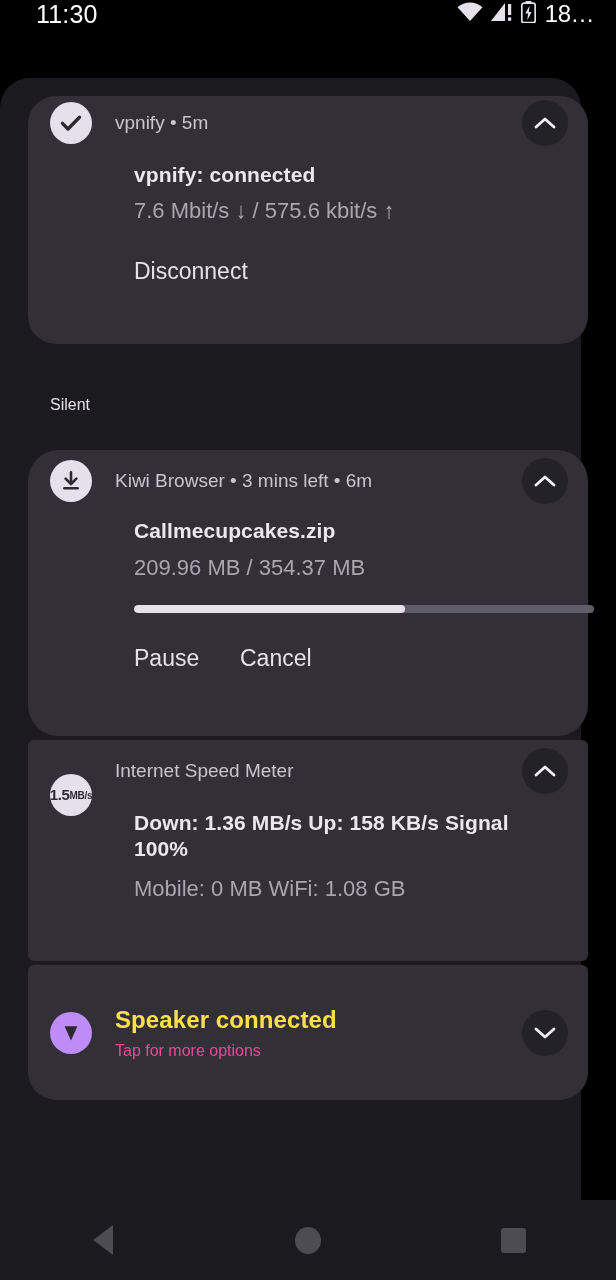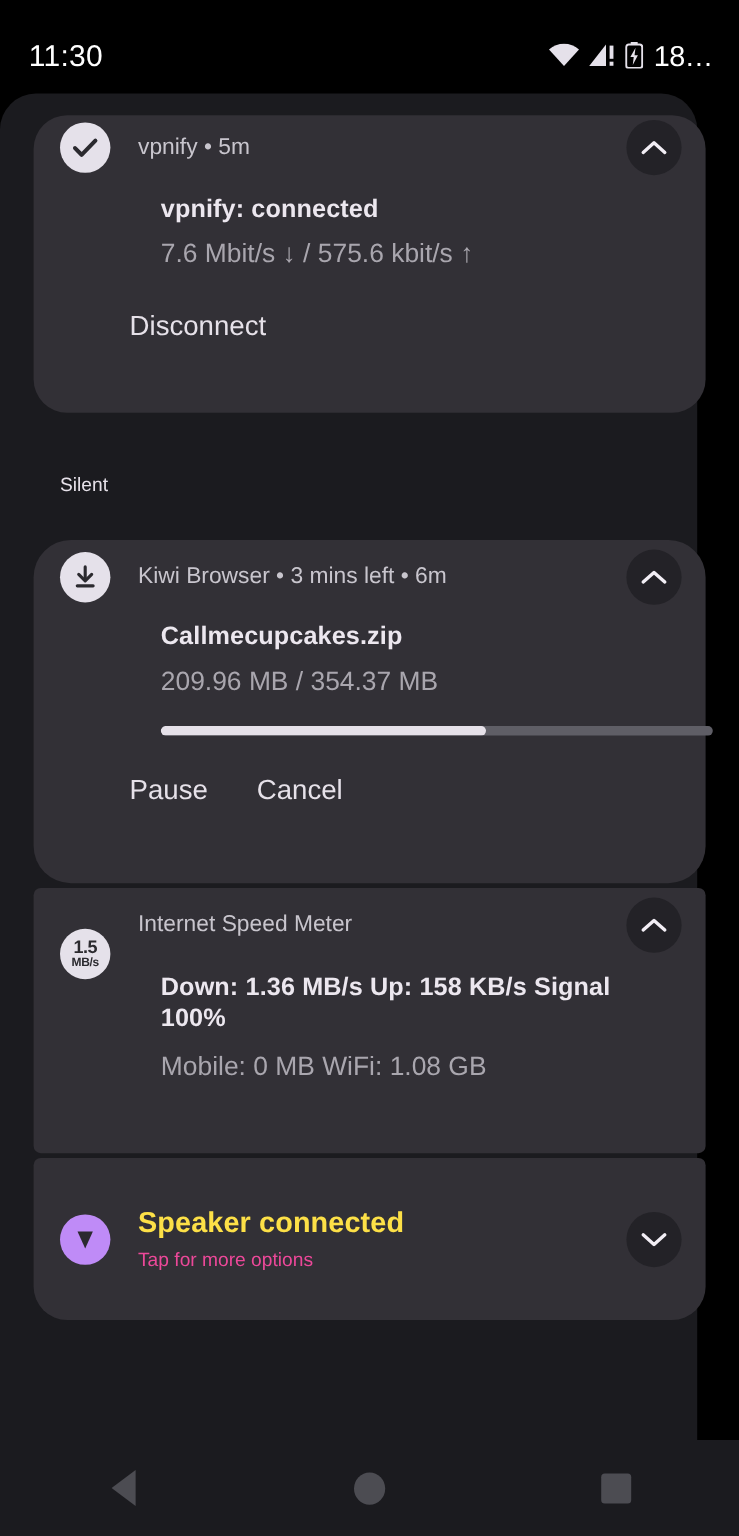--- a/index.html
+++ b/index.html
@@ -20,23 +20,23 @@
   }
 
   
   #status-bar {
     position: absolute;
     top: 0; left: 0;
     width: 616px;
     height: 62px;
     background: #000000;
     display: flex;
-    align-items: flex-end;
+    align-items: flex-start;
     justify-content: space-between;
-    padding: 0 22px 0 24px;
+    padding: 0 22px 0 36px;
     z-index: 5;
   }
   #status-clock {
     color: #ffffff;
     font-size: 25px;
     letter-spacing: 0.2px;
   }
   #status-right {
     display: flex;
     align-items: center;
@@ -116,21 +116,21 @@
   }
   .notif-body {
     color: #a9a6ae;
     font-size: 22px;
     padding-left: 106px;
     padding-right: 40px;
     line-height: 1.25;
   }
   .notif-actions {
     display: flex;
-    padding-left: 80px;
+    padding-left: 106px;
     gap: 0;
   }
   .action-btn {
     background: none;
     border: none;
     color: #e6e1e9;
     font-family: "Liberation Sans", sans-serif;
     font-size: 23px;
     padding: 0;
     cursor: pointer;
@@ -203,21 +203,21 @@
   }
   .speed-badge-small {
     color: #2b2a2f;
     font-size: 10px;
     font-weight: bold;
     line-height: 11px;
     letter-spacing: -0.3px;
   }
   .badge-stack {
     display: flex;
-    flex-direction: column;
+    flex-direction: row;
     align-items: center;
     justify-content: center;
     margin-top: 48px;
   }
 
   
   #notif-speaker {
     top: 887px;
     height: 135px;
     border-top-left-radius: 6px;

